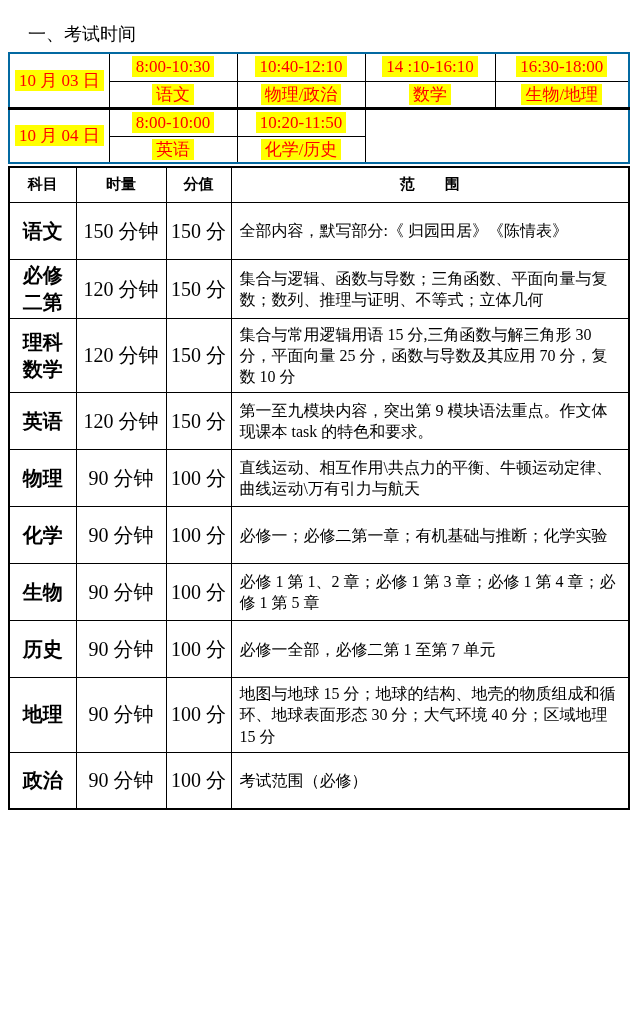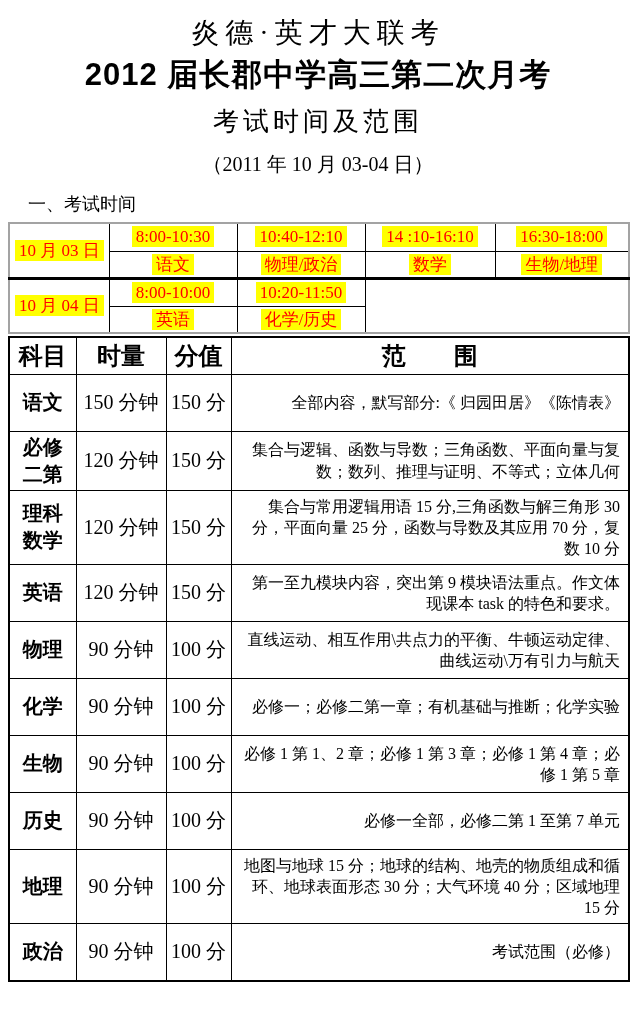--- a/index.html
+++ b/index.html
@@ -15,49 +15,43 @@
   .brand  { text-align:center; font-size:28px; letter-spacing:6px; margin:6px 0 0 0; font-weight:normal; }
   .title  { text-align:center; font-size:31px; font-weight:bold; letter-spacing:1px;
             font-family:"Liberation Sans", sans-serif; margin:2px 0 0 0; }
   .subtitle { text-align:center; font-size:26px; letter-spacing:4px; margin:8px 0 0 0; font-weight:normal; }
   .daterange { text-align:center; font-size:20px; margin:12px 0 0 0; }
 
   .sec-heading { font-size:18px; margin:14px 0 6px 20px; }
 
   
   table { border-collapse:collapse; width:620px; table-layout:fixed; }
-  .sched { border:2px solid #a3a3a3;padding-left:20px; }
+  .sched { border:2px solid #0369a1;padding-left:20px; }
   .sched td { border:1.5px solid #000; text-align:center; vertical-align:middle; font-size:17px; }
   .sched tr.time-row td { height:28px; }
   .sched tr.subj-row td { height:26px; }
   .sched tr.group2 td { border-top:3px solid #000; }
   .sched td.empty { border-top:3px solid #000; }
   .hl { background:var(--hl); color:var(--red); padding:1px 4px; white-space:nowrap; }
 
   
   .scope-tbl { border:2px solid #000; margin-top:2px; }
   .scope-tbl th, .scope-tbl td { border:1.5px solid #000; vertical-align:middle; }
-  .scope-tbl th { font-size:24px; font-weight:bold; height:36px; text-align:center; padding:2px;margin-left:40px; }
+  .scope-tbl th { font-size:15px; font-weight:bold; height:36px; text-align:center; padding:2px;margin-left:40px; }
   .scope-tbl tr.body-row { height:57px; }
   .scope-tbl td.subj { font-size:20px; font-weight:bold; text-align:center;
                        font-family:"Liberation Sans", sans-serif; padding:2px 6px; }
   .scope-tbl td.dur, .scope-tbl td.score { font-size:20px; text-align:center; padding:2px; }
-  .scope-tbl td.scope { font-size:16px; text-align:right; padding:5px 8px; line-height:1.32; }
+  .scope-tbl td.scope { font-size:16px; text-align:left; padding:5px 8px; line-height:1.32; }
 </style>
 </head>
 <body>
 
 <div class="page">
 
-  <div>
-    <p class="brand">炎德·英才大联考</p>
-    <p class="title">2012 届长郡中学高三第二次月考</p>
-    <p class="subtitle">考试时间及范围</p>
-    <p class="daterange">（2011 年 10 月 03-04 日）</p>
-  </div>
 
   <p class="sec-heading">一、考试时间</p>
 
   <table class="sched">
     <colgroup>
         <col style="width:100px">
         <col style="width:128px">
         <col style="width:128px">
         <col style="width:130px">
         <col style="width:134px">

